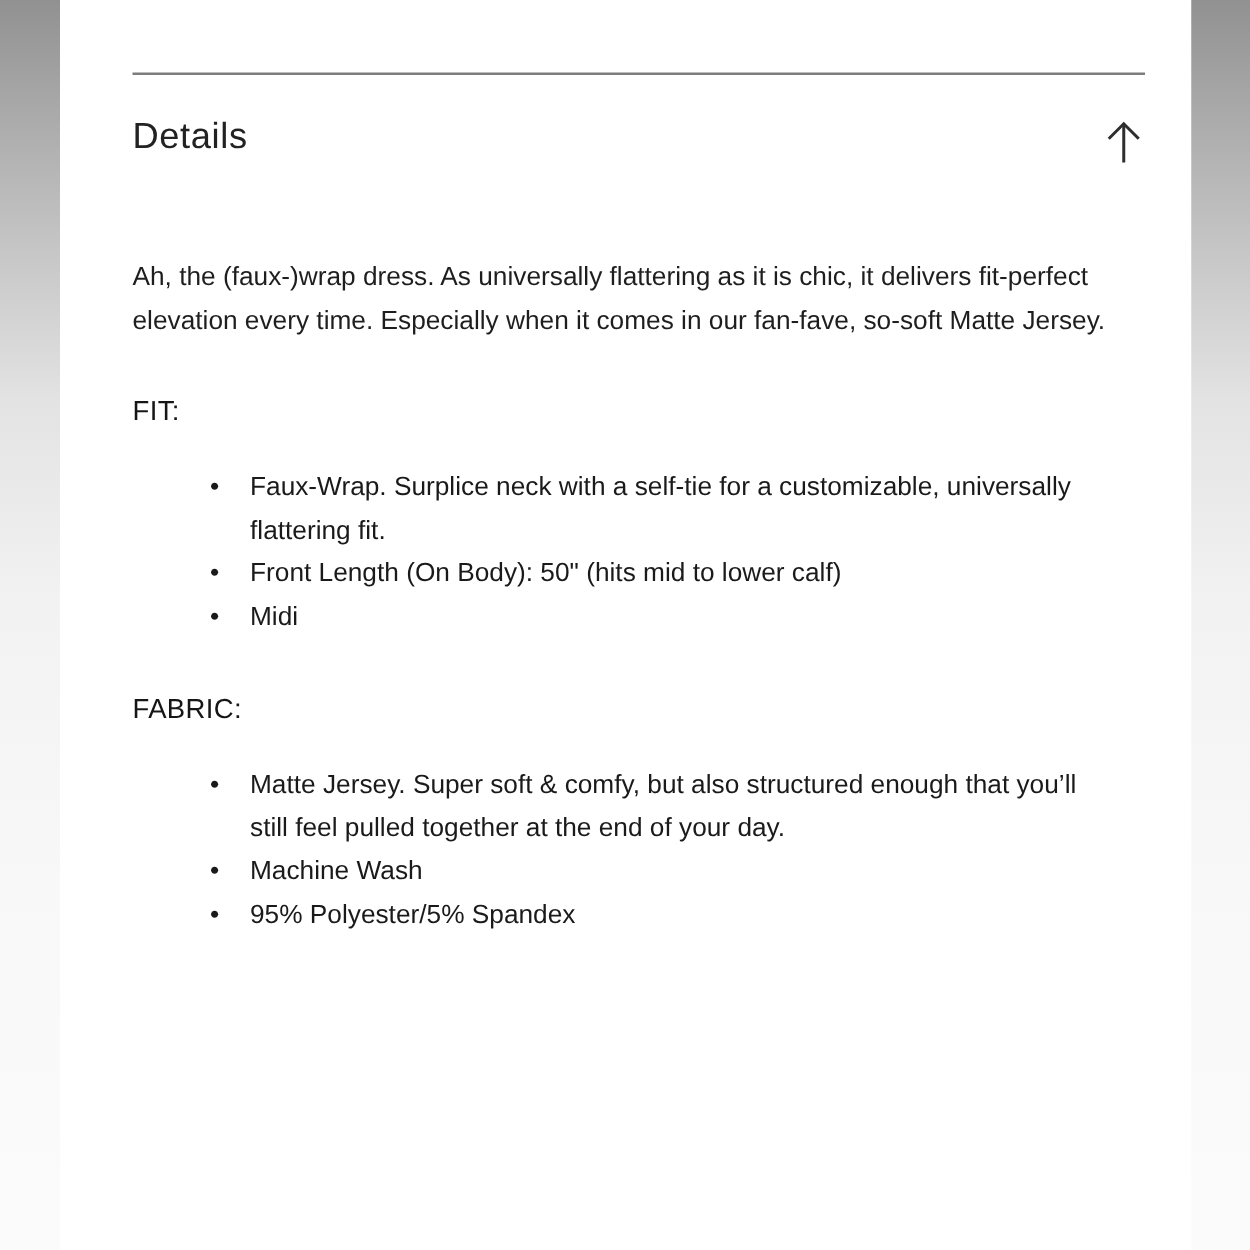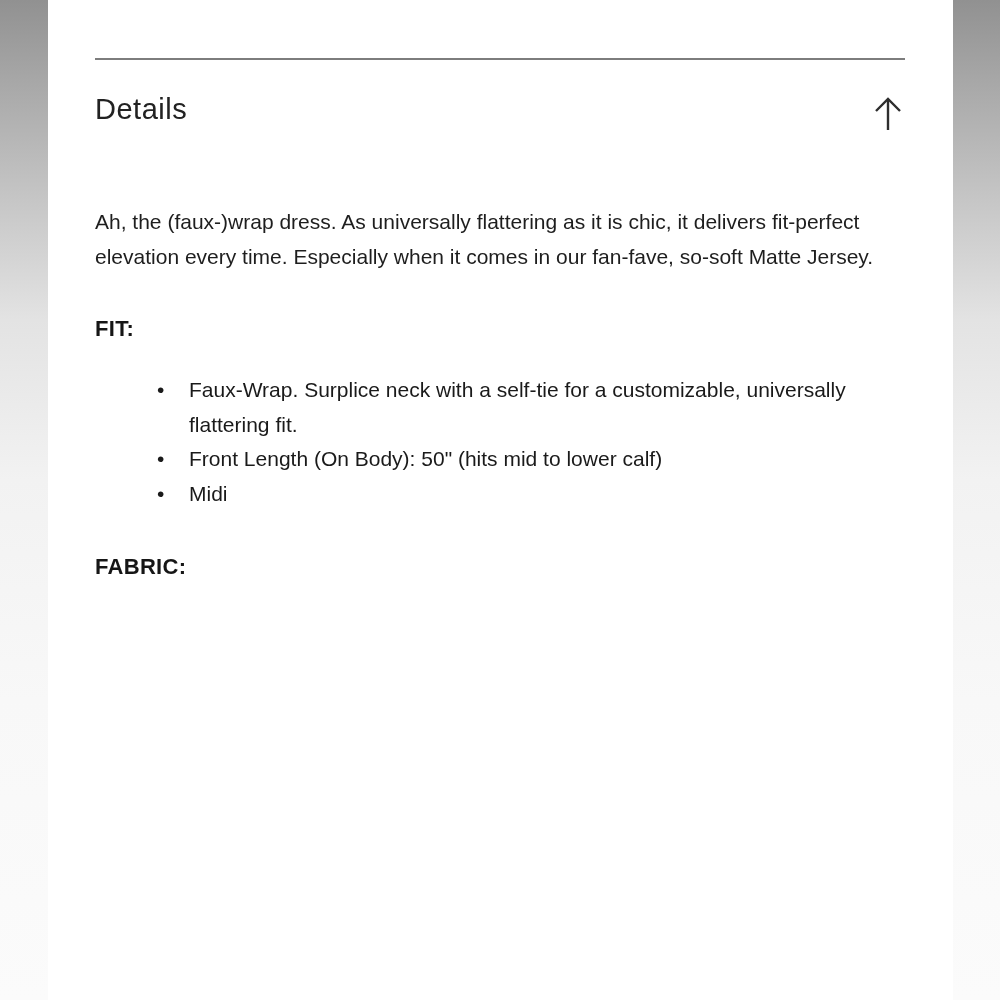--- a/index.html
+++ b/index.html
@@ -17,21 +17,21 @@
     height: 1000px;
     background: linear-gradient(to bottom,
       #919191 0%, #a7a7a7 8%, #c6c6c6 20%,
       #e3e3e3 32%, #f2f2f2 48%, #f8f8f8 70%, #fbfbfb 100%);
   }
   .side-band.left  { left: 0;  width: 48px; }
   .side-band.right { right: 0; width: 47px; }
 
   .content {
     position: absolute;
-    left: 95px;
+    left: 106px;
     top: 0;
     width: 810px;
   }
   .rule {
     margin-top: 58px;
     height: 2px;
     background: #7d7d7d;
   }
   .details-header {
     margin-top: 32px;
@@ -58,21 +58,21 @@
   .intro {
     margin-top: 70px;
     font-size: 21px;
     line-height: 35px;
     color: #1e1e1e;
     max-width: 790px;
   }
   .section-heading {
     margin-top: 41px;
     font-size: 22px;
-    font-weight: 700;
+    font-weight: 400;
     letter-spacing: 0.3px;
     line-height: 27px;
     color: #161616;
   }
   ul.bullet-list {
     margin-top: 31px;
     list-style: none;
   }
   ul.bullet-list li {
     position: relative;
@@ -115,14 +115,19 @@
 
   <h3 class="section-heading">FIT:</h3>
   <ul class="bullet-list">
       <li>Faux-Wrap. Surplice neck with a self-tie for a customizable, universally flattering fit.</li>
       <li>Front Length (On Body): 50" (hits mid to lower calf)</li>
       <li>Midi</li>
     </ul>
 
 
   <h3 class="section-heading">FABRIC:</h3>
+  <ul class="bullet-list">
+      <li>Matte Jersey. Super soft &amp; comfy, but also structured enough that you’ll still feel pulled together at the end of your day.</li>
+      <li>Machine Wash</li>
+      <li>95% Polyester/5% Spandex</li>
+    </ul>
 
 </div>
 
 </body></html>

